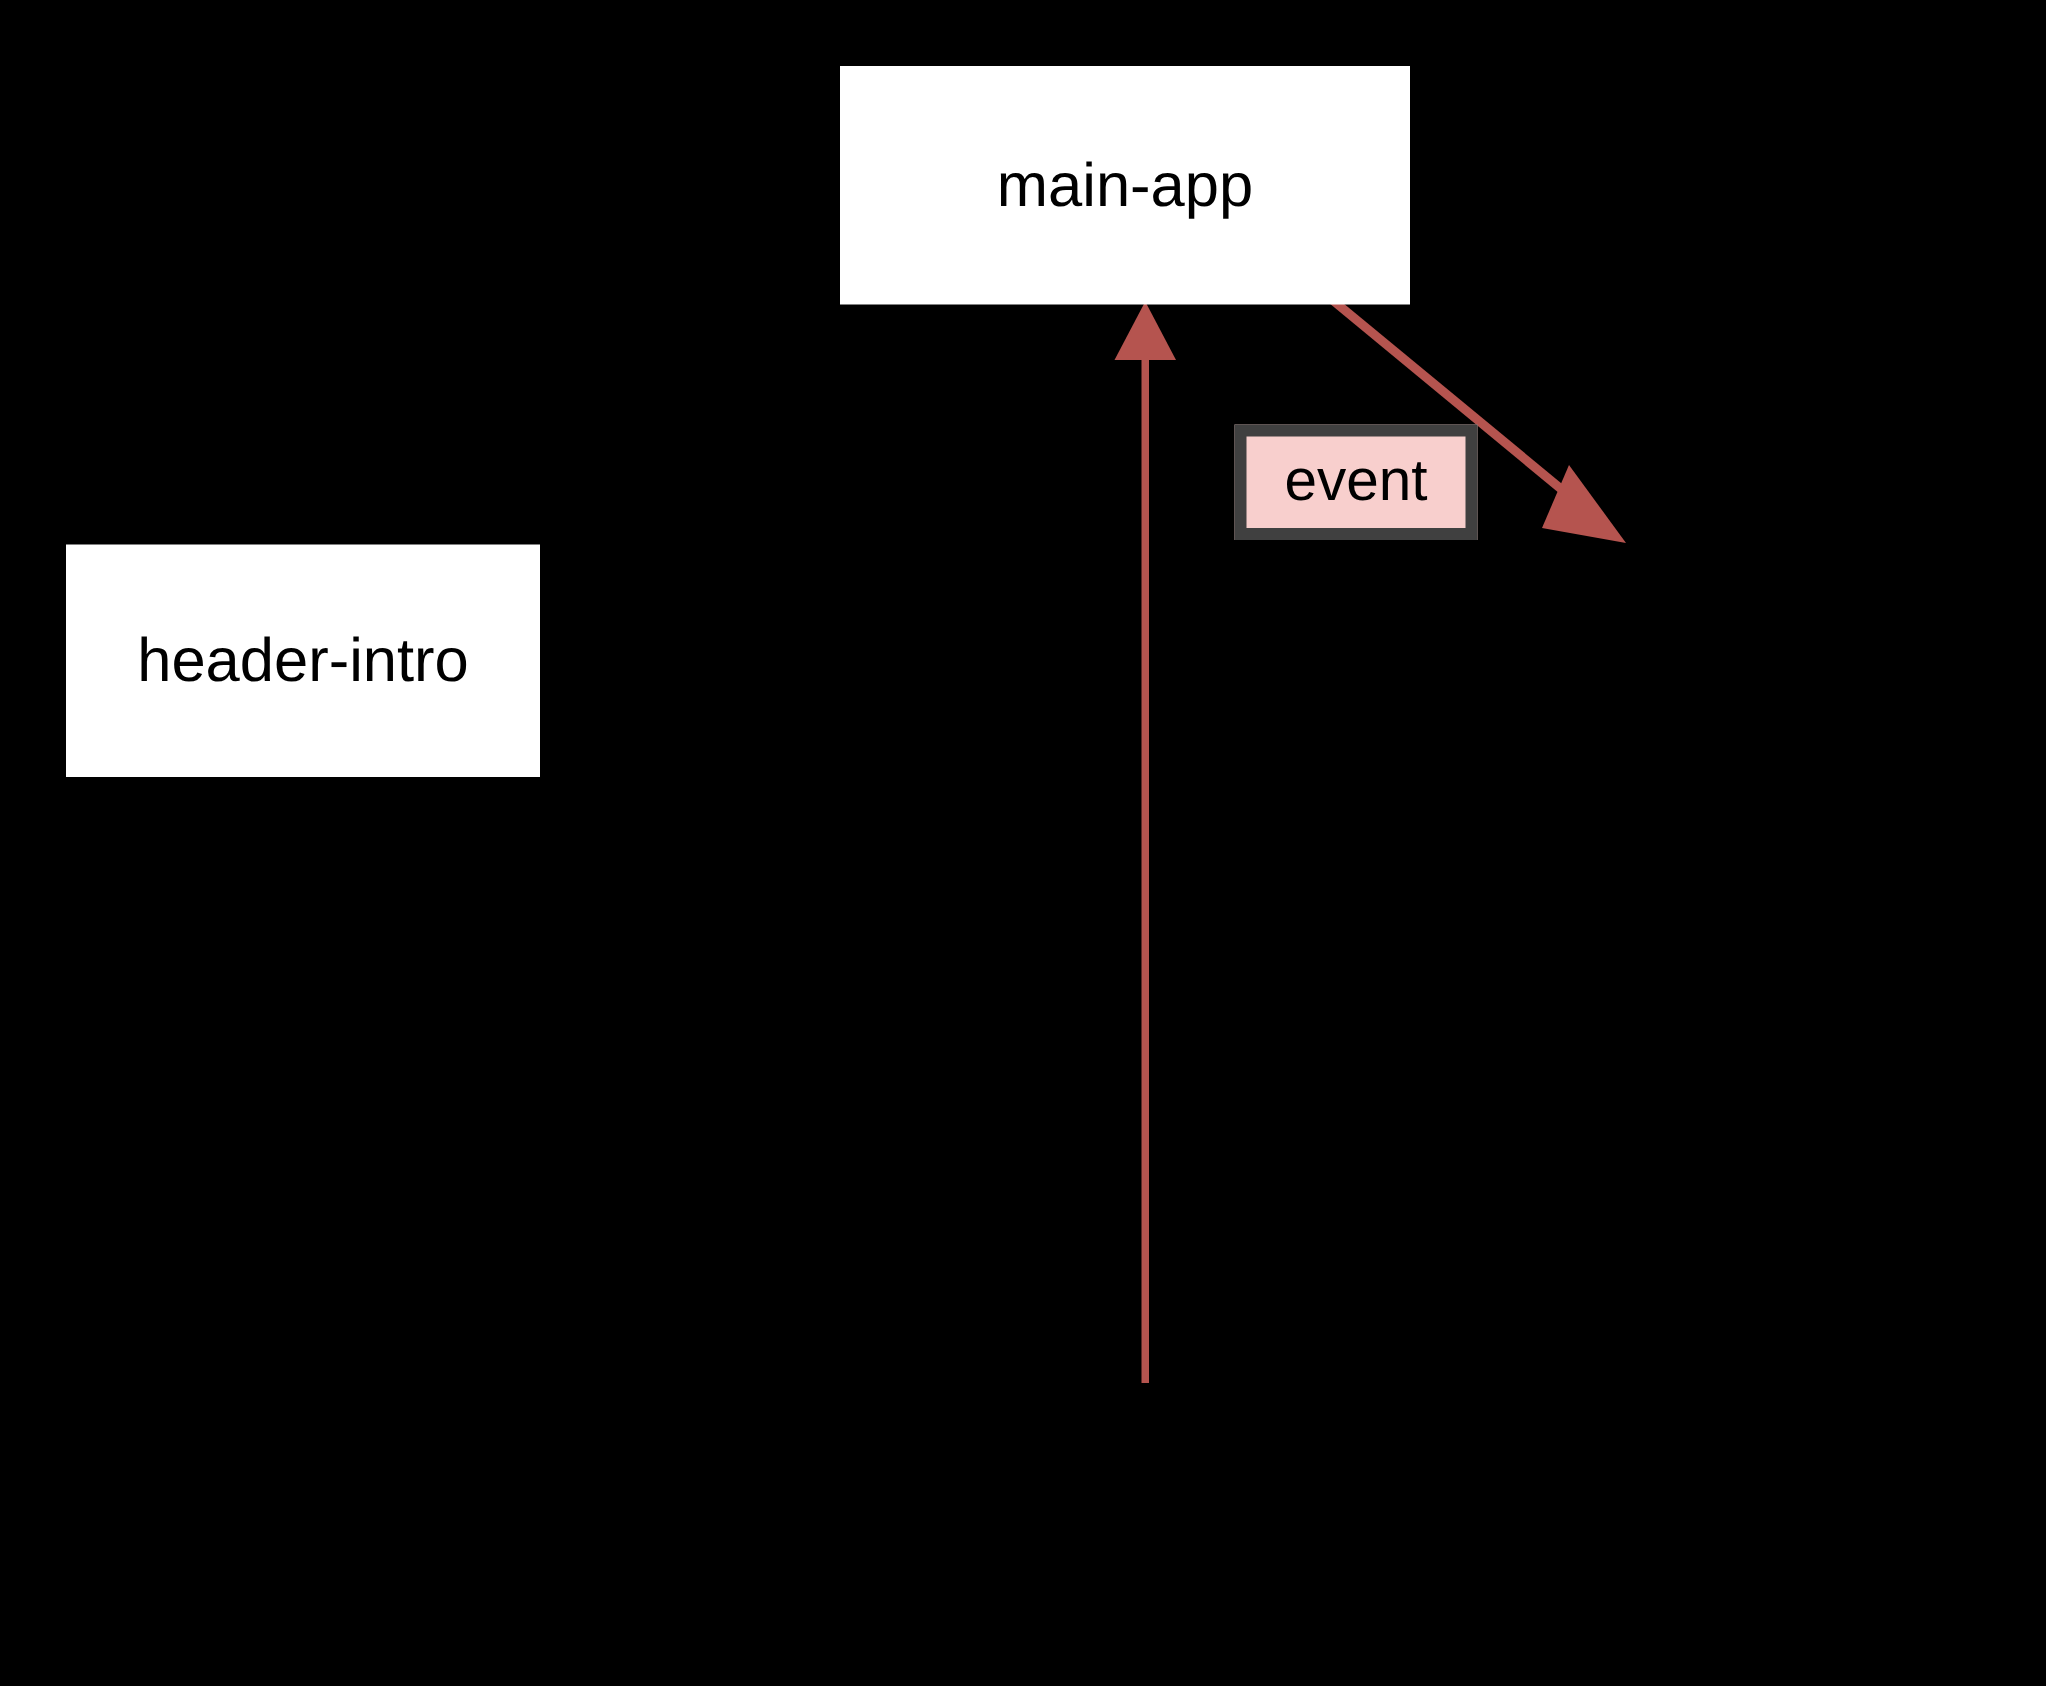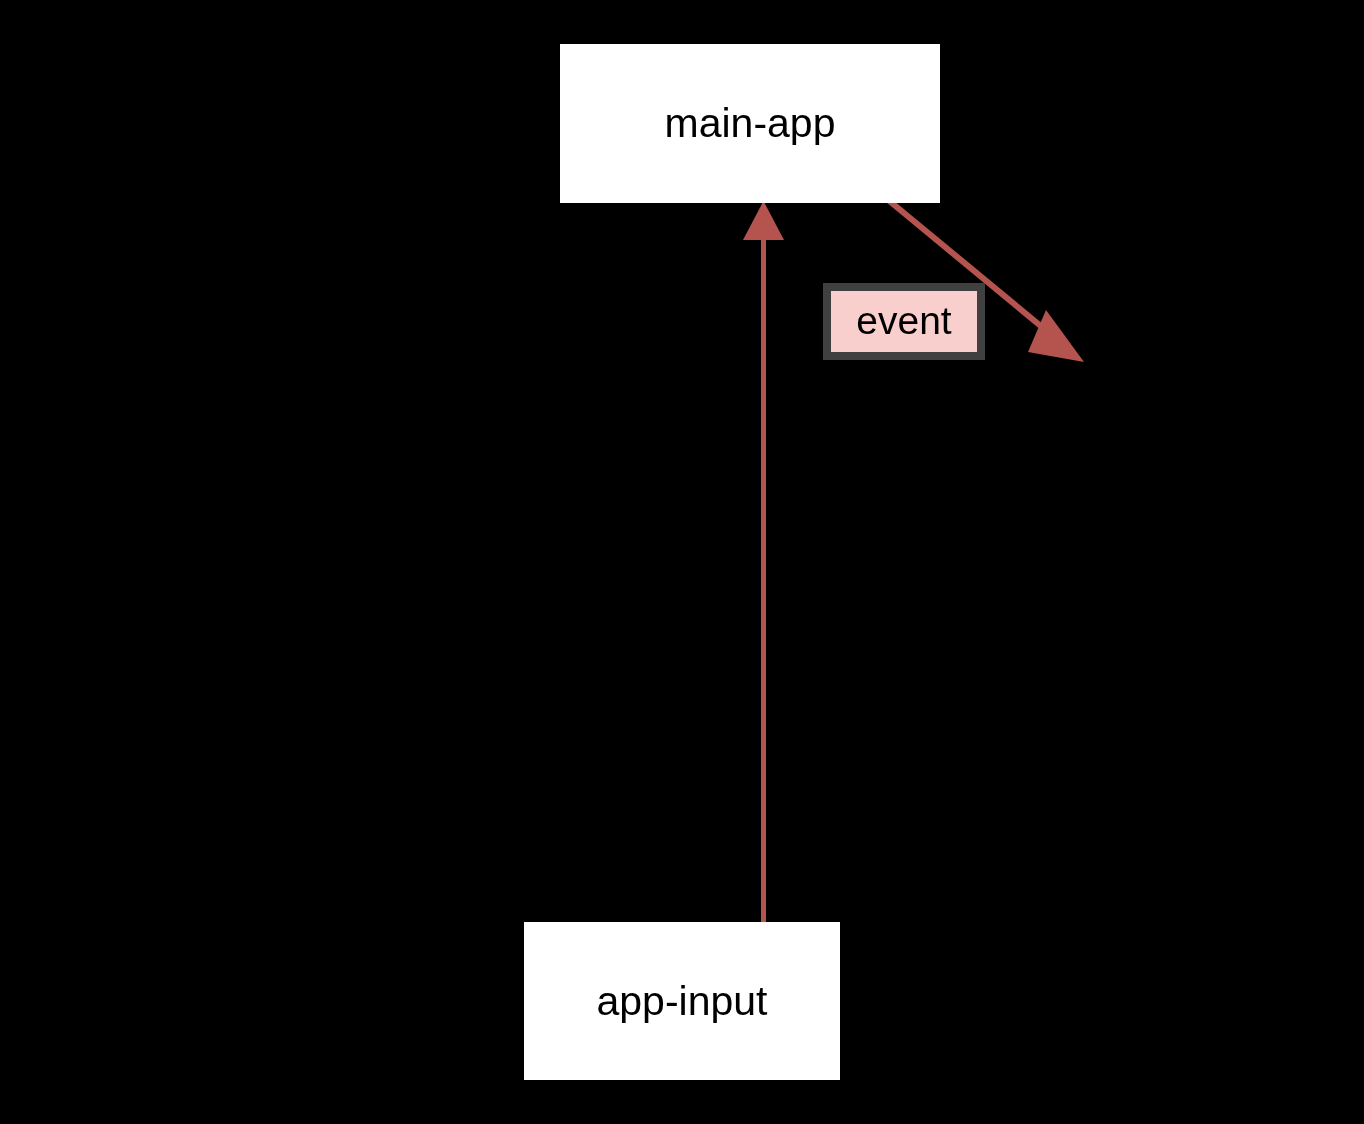--- a/index.html
+++ b/index.html
@@ -70,23 +70,23 @@
     <g>
       <line x1="763.5" y1="922" x2="763.5" y2="236" stroke="#b5544f" stroke-width="5" stroke-linecap="butt"></line>
       <polygon points="763.5,201 784,240 743,240" fill="#b5544f"></polygon>
     </g>
   </svg>
 
   <div class="node" style="left:524px; top:44px; width:380px; height:159px;margin-left:36px;">
     <span class="node-label">main-app</span>
   </div>
 
+  <div class="node" style="left:44px; top:363px; width:316px; height:155px;">
+    <span class="node-label">header-intro</span>
+  </div>
 
 
-  <div class="node" style="left:524px; top:922px; width:316px; height:158px;">
-    <span class="node-label">app-input</span>
-  </div>
 
   <div class="edge-label" style="left:801px; top:283px; width:162px; height:77px; background:#f8cfcd; border:8px solid #404040;margin-left:22px;">
     <span class="edge-label-text">event</span>
   </div>
 
 </div>
 
 </body></html>

